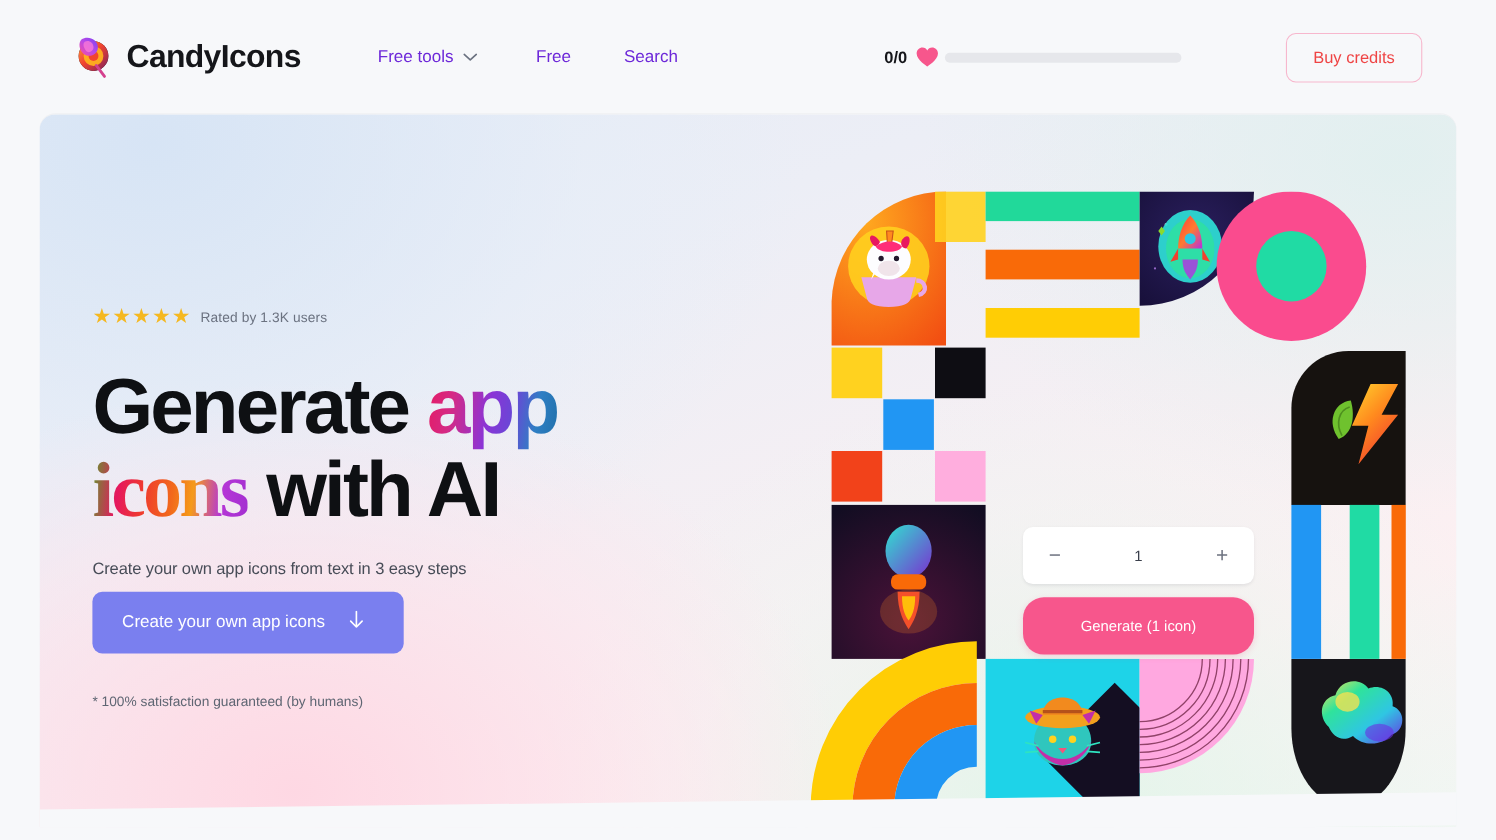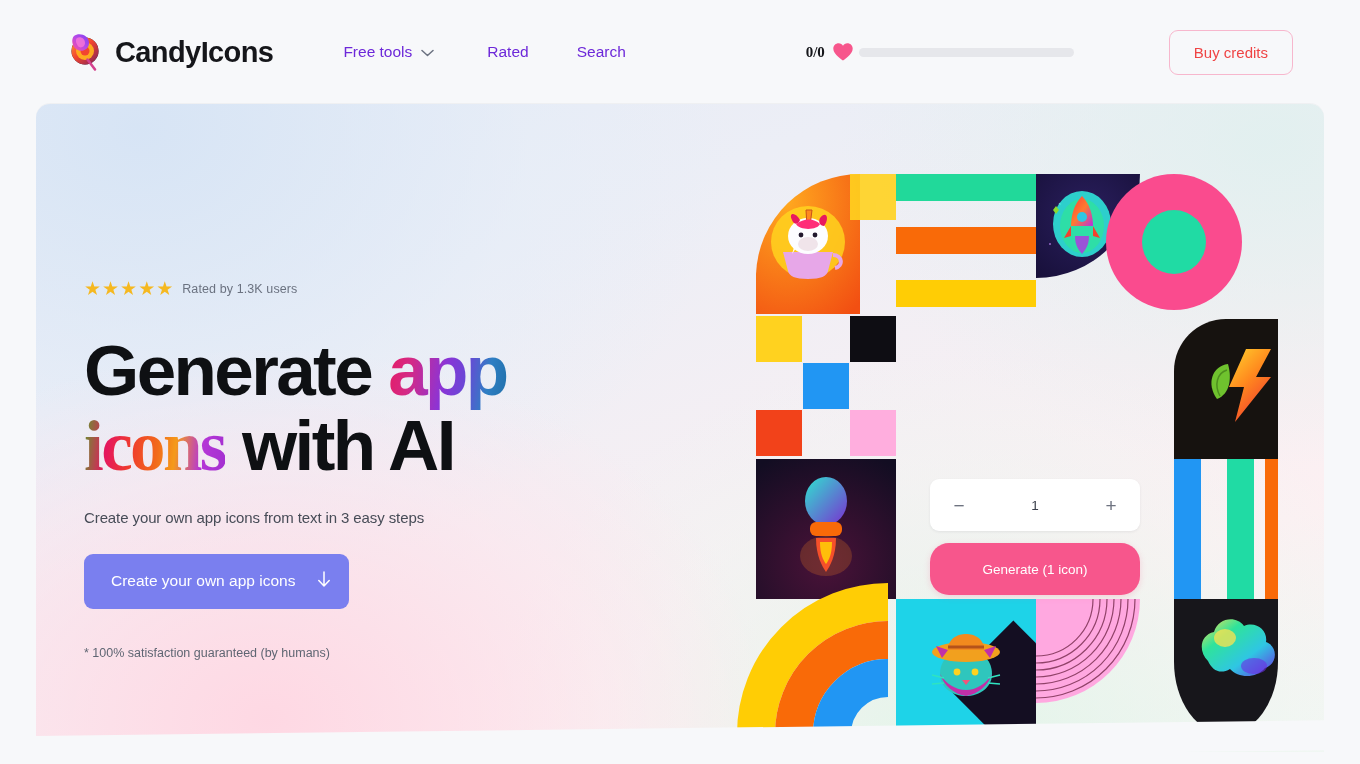--- a/index.html
+++ b/index.html
@@ -25,21 +25,21 @@
     font-size:15.5px; color:#6d28d9; padding:8px 13px; cursor:pointer;
     display:flex; align-items:center; gap:9px; white-space:nowrap;
   }
   .nav-gap1 { margin-left:27px; }
   .nav-gap2 { margin-left:22px; }
   .chev { display:block; }
   .header-right {
     margin-left:auto; display:flex; align-items:center; margin-right:67px;
   }
   .credits { display:flex; align-items:center; gap:7px; }
-  .credits-count { font-size:15px; font-weight:600; color:#15161a;font-family:Liberation Serif, serif; }
+  .credits-count { font-size:15px; font-weight:600; color:#15161a; }
   .heart { width:22px; height:20px; position:relative; flex:none; }
   .credits-bar {
     width:215px; height:9px; border-radius:5px; background:#e6e7eb; margin-left:-2px;
   }
   .buy-btn {
     margin-left:95px;
     border:1px solid #f7b7cd; border-radius:9px;
     color:#ef4444; background:transparent;
     font-size:15px; font-family:inherit;
     padding:13px 24px; cursor:pointer; white-space:nowrap;
@@ -79,23 +79,23 @@
     -webkit-background-clip:text; background-clip:text; color:transparent;
   }
   .grad-icons {
     background:linear-gradient(97deg,#5aa02a 0%,#e5175f 18%,#ef3b2f 34%,#f26a1b 52%,#f59a1a 64%,#b536d6 82%,#a22fd0 100%);
     -webkit-background-clip:text; background-clip:text; color:transparent;font-family:Liberation Serif, serif;
   }
   .subtitle {
     margin-top:27px; font-size:15px; color:#474c57; letter-spacing:-0.1px;
   }
   .cta {
-    margin-top:28px; display:inline-flex; align-items:center; gap:22px;
+    margin-top:12px; display:inline-flex; align-items:center; gap:22px;
     background:#7a7fef; color:#fff; border:none; border-radius:9px;
-    font-family:inherit; font-size:15.5px; padding:17px 18px 17px 27px;
+    font-family:inherit; font-size:15.5px; padding:17px 36px 17px 27px;
     cursor:pointer;
   }
   .note { margin-top:37px; font-size:12.5px; color:#5f6673; }
 
   
   .collage {
     position:absolute; left:684px; top:70px; width:558px; height:560px;
   }
 
   
@@ -151,21 +151,21 @@
   <nav class="nav">
     <div class="nav-item">
       <span>Free tools</span>
       <span class="chev">
         <svg width="13" height="8" viewBox="0 0 13 8">
             <path d="M1 1.5 L6.5 6.5 L12 1.5" stroke="#6b7280" stroke-width="1.5" fill="none" stroke-linecap="round" stroke-linejoin="round"></path>
           </svg>
       </span>
     </div>
     <div class="nav-item nav-gap1">
-      <span>Rated</span>
+      <span>Free</span>
     </div>
     <div class="nav-item nav-gap2">
       <span>Search</span>
     </div>
   </nav>
 
   <div class="header-right">
     <div class="credits">
       <span class="credits-count">0/0</span>
       <span class="heart">

